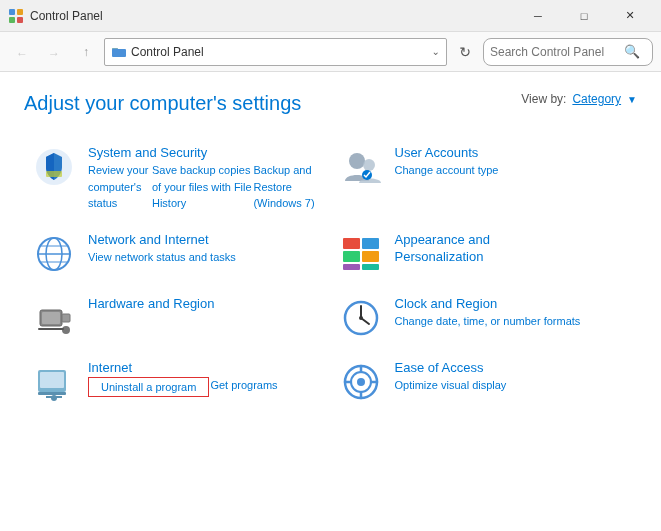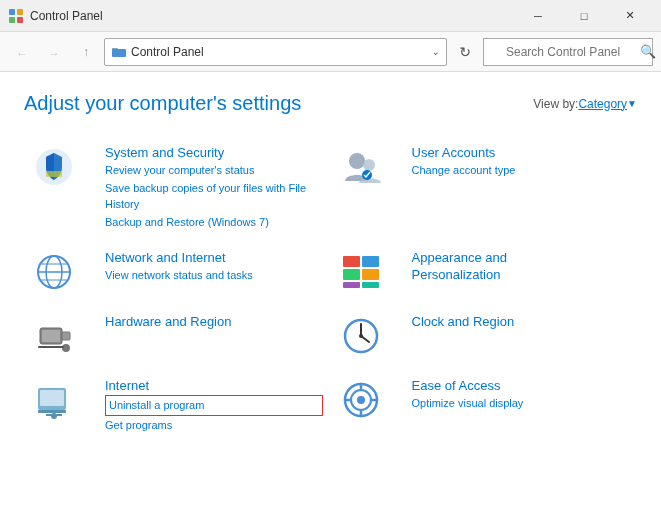--- a/index.html
+++ b/index.html
@@ -37,50 +37,50 @@
     }
     .address-text { font-size: 12px; color: #333; flex: 1; }
     .address-chevron { color: #666; font-size: 10px; }
     .refresh-btn {
       width: 28px; height: 28px; border: none; background: transparent;
       cursor: pointer; border-radius: 3px; display: flex; align-items: center; justify-content: center;
       color: #555; font-size: 14px;
     }
     .search-box {
       display: flex; align-items: center;
-      background: #fff; border: 1px solid #aaa; border-radius: 0;
-      height: 28px; padding: 0 22px; gap: 4px; width: 170px;
+      background: #fff; border: 1px solid #aaa; border-radius: 8px;
+      height: 28px; padding: 0 6px; gap: 4px; width: 170px;
     }
     .search-input { border: none; outline: none; font-size: 12px; color: #aaa; width: 130px; background: transparent; }
     .search-icon-btn { color: #666; font-size: 13px; cursor: pointer; }
 
     
     .main { padding: 20px 24px; }
-    .page-header { display: flex; align-items: center; justify-content: space-between; margin-bottom: 20px; }
+    .page-header { display: flex; align-items: flex-start; justify-content: space-between; margin-bottom: 20px; }
     .page-title { font-size: 20px; color: #0078d4; font-weight: 300; }
-    .viewby { display: flex; align-items: center; gap: 0; font-size: 12px; color: #555; }
+    .viewby { display: flex; align-items: center; gap: 6px; font-size: 12px; color: #555; }
     .viewby-label { color: #555; }
     .viewby-value { color: #0078d4; cursor: pointer; text-decoration: underline; }
     .viewby-chevron { color: #0078d4; font-size: 10px; }
 
     
     .items-grid {
       display: grid; grid-template-columns: 1fr 1fr; gap: 0;
     }
     .item {
-      display: flex; align-items: flex-start; gap: 29px; padding: 10px 8px;
+      display: flex; align-items: flex-start; gap: 12px; padding: 10px 8px;
       cursor: pointer;
     }
     .item-icon { width: 44px; height: 44px; flex-shrink: 0; display: flex; align-items: center; justify-content: center; }
     .item-text { flex: 1; }
     .item-title { font-size: 13px; color: #0078d4; cursor: pointer; margin-bottom: 2px; }
-    .item-links { display: flex; flex-direction: column; gap: 1px; }
+    .item-links { display: flex; flex-direction: row; gap: 1px; }
     .item-link { font-size: 11px; color: #0078d4; cursor: pointer; line-height: 1.5; }
     .item-link.highlight {
-      border: 1.5px solid #e03030; padding: 1px 3px; display: inline-block;
+      border: 1.5px solid #e03030; padding: 1px 12px; display: inline-block;
     }
 
     
     svg { display: block; }
   </style>
 </head>
 <body>
 
 <div class="titlebar">
   <div class="titlebar-left">
@@ -224,20 +224,23 @@
       <div class="item-icon">
         <svg width="44" height="44" viewBox="0 0 44 44">
           <circle cx="22" cy="22" r="16" fill="white" stroke="#4a90d9" stroke-width="2.5"></circle>
           <line x1="22" y1="10" x2="22" y2="22" stroke="#333" stroke-width="2" stroke-linecap="round"></line>
           <line x1="22" y1="22" x2="30" y2="28" stroke="#333" stroke-width="2" stroke-linecap="round"></line>
           <circle cx="22" cy="22" r="2" fill="#333"></circle>
         </svg>
       </div>
       <div class="item-text">
         <div class="item-title">Clock and Region</div>
+        <div class="item-links">
+          <span class="item-link">Change date, time, or number formats</span>
+        </div>
       </div>
     </div>
 
     <div class="item">
       <div class="item-icon">
         <svg width="44" height="44" viewBox="0 0 44 44">
           <rect x="6" y="10" width="28" height="22" rx="2" fill="#7ab3d0"></rect>
           <rect x="8" y="12" width="24" height="16" fill="#c8e0f0" rx="1"></rect>
           <rect x="6" y="32" width="28" height="3" fill="#5a90b0" rx="1"></rect>
           <circle cx="22" cy="38" r="3" fill="#5a90b0"></circle>

